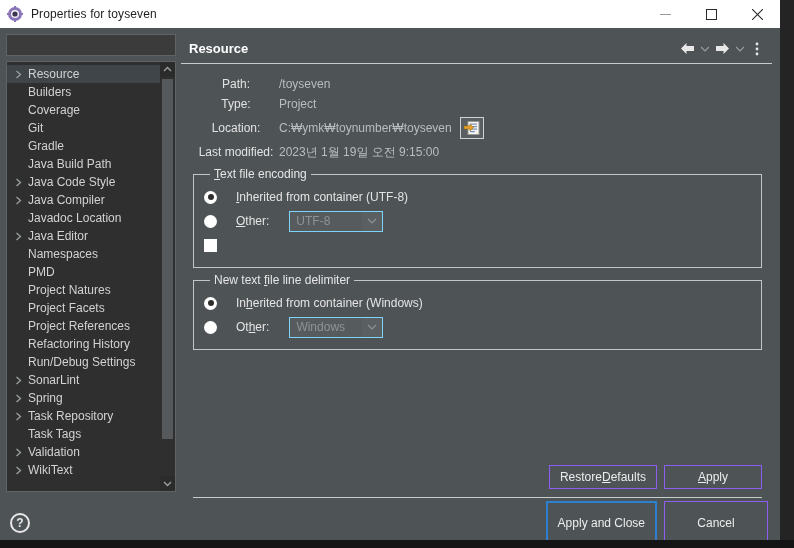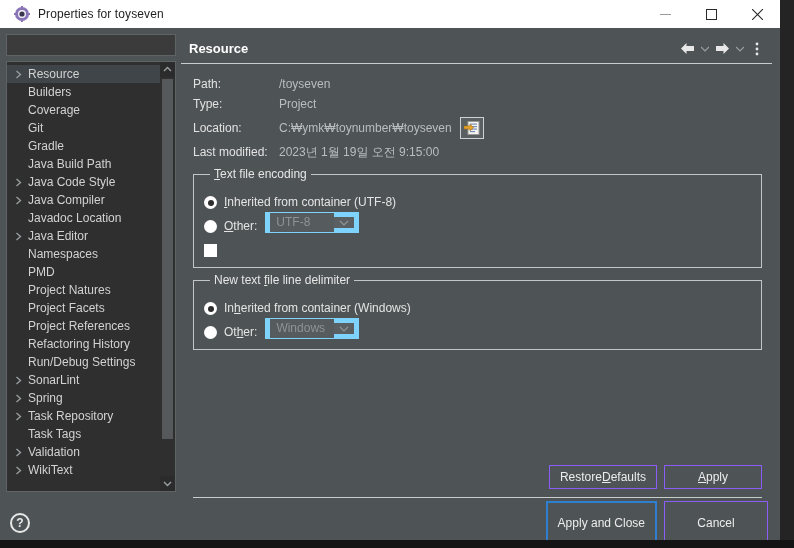--- a/index.html
+++ b/index.html
@@ -18,21 +18,20 @@
     background: #4e5456;
     display: flex; flex-direction: column;
   }
 
   
   .titlebar {
     height: 28px;
     background: #ffffff;
     display: flex; align-items: center;
     flex: none;
-    padding-left: 7px;
   }
   .title-icon {
     width: 16px; height: 16px;
     margin-left: 7px; margin-right: 8px;
     position: relative; flex: none;
   }
   .title-text {
     font-size: 12px; color: #1f1f1f;
     letter-spacing: .1px;
     flex: 1;
@@ -156,21 +155,21 @@
     min-height: 0;
     display: flex; flex-direction: column;
   }
 
   .props { display: block; }
   .prop-row {
     display: flex; align-items: center;
     height: 20px;
     font-size: 12px;
   }
-  .prop-key { width: 86px; flex: none; color: #e2e2e2; }
+  .prop-key { width: 86px; flex: none; color: #e2e2e2; text-align: center; }
   .prop-val { color: #b9bdbe; }
   .loc-row { height: 28px; }
   .loc-btn {
     width: 24px; height: 22px;
     margin-left: 8px;
     background: #5a6062;
     border: 1px solid #cfd2d3;
     display: flex; align-items: center; justify-content: center;
     flex: none;
   }
@@ -184,24 +183,25 @@
   }
   .group-title {
     position: absolute;
     top: -8px; left: 16px;
     background: #4e5456;
     padding: 0 4px;
     font-size: 12px;
     color: #e6e6e6;
   }
   .row {
-    display: flex; align-items: flex-end;
+    display: flex; align-items: center;
     height: 24px;
     font-size: 12px;
     color: #e4e4e4;
+    gap: 12px;
   }
   .radio {
     width: 13px; height: 13px; flex: none;
     border-radius: 50%;
     background: #ffffff;
     margin-right: 7px;
     position: relative;
   }
   .radio.checked::after {
     content: "";
@@ -212,21 +212,21 @@
     background: #2d2d2d;
   }
   .checkbox {
     width: 13px; height: 13px; flex: none;
     background: #ffffff;
     margin-right: 7px;
   }
   .combo {
     width: 94px; height: 21px;
     background: #5a6062;
-    border: 5px solid #7dd3fc;
+    border: 1px solid #7dd3fc;
     display: flex; align-items: center;
     margin-left: 8px;
     flex: none;
   }
   .combo-val {
     flex: 1;
     padding-left: 6px;
     font-size: 12px;
     color: #8e9395;
     background: #565c5e;

